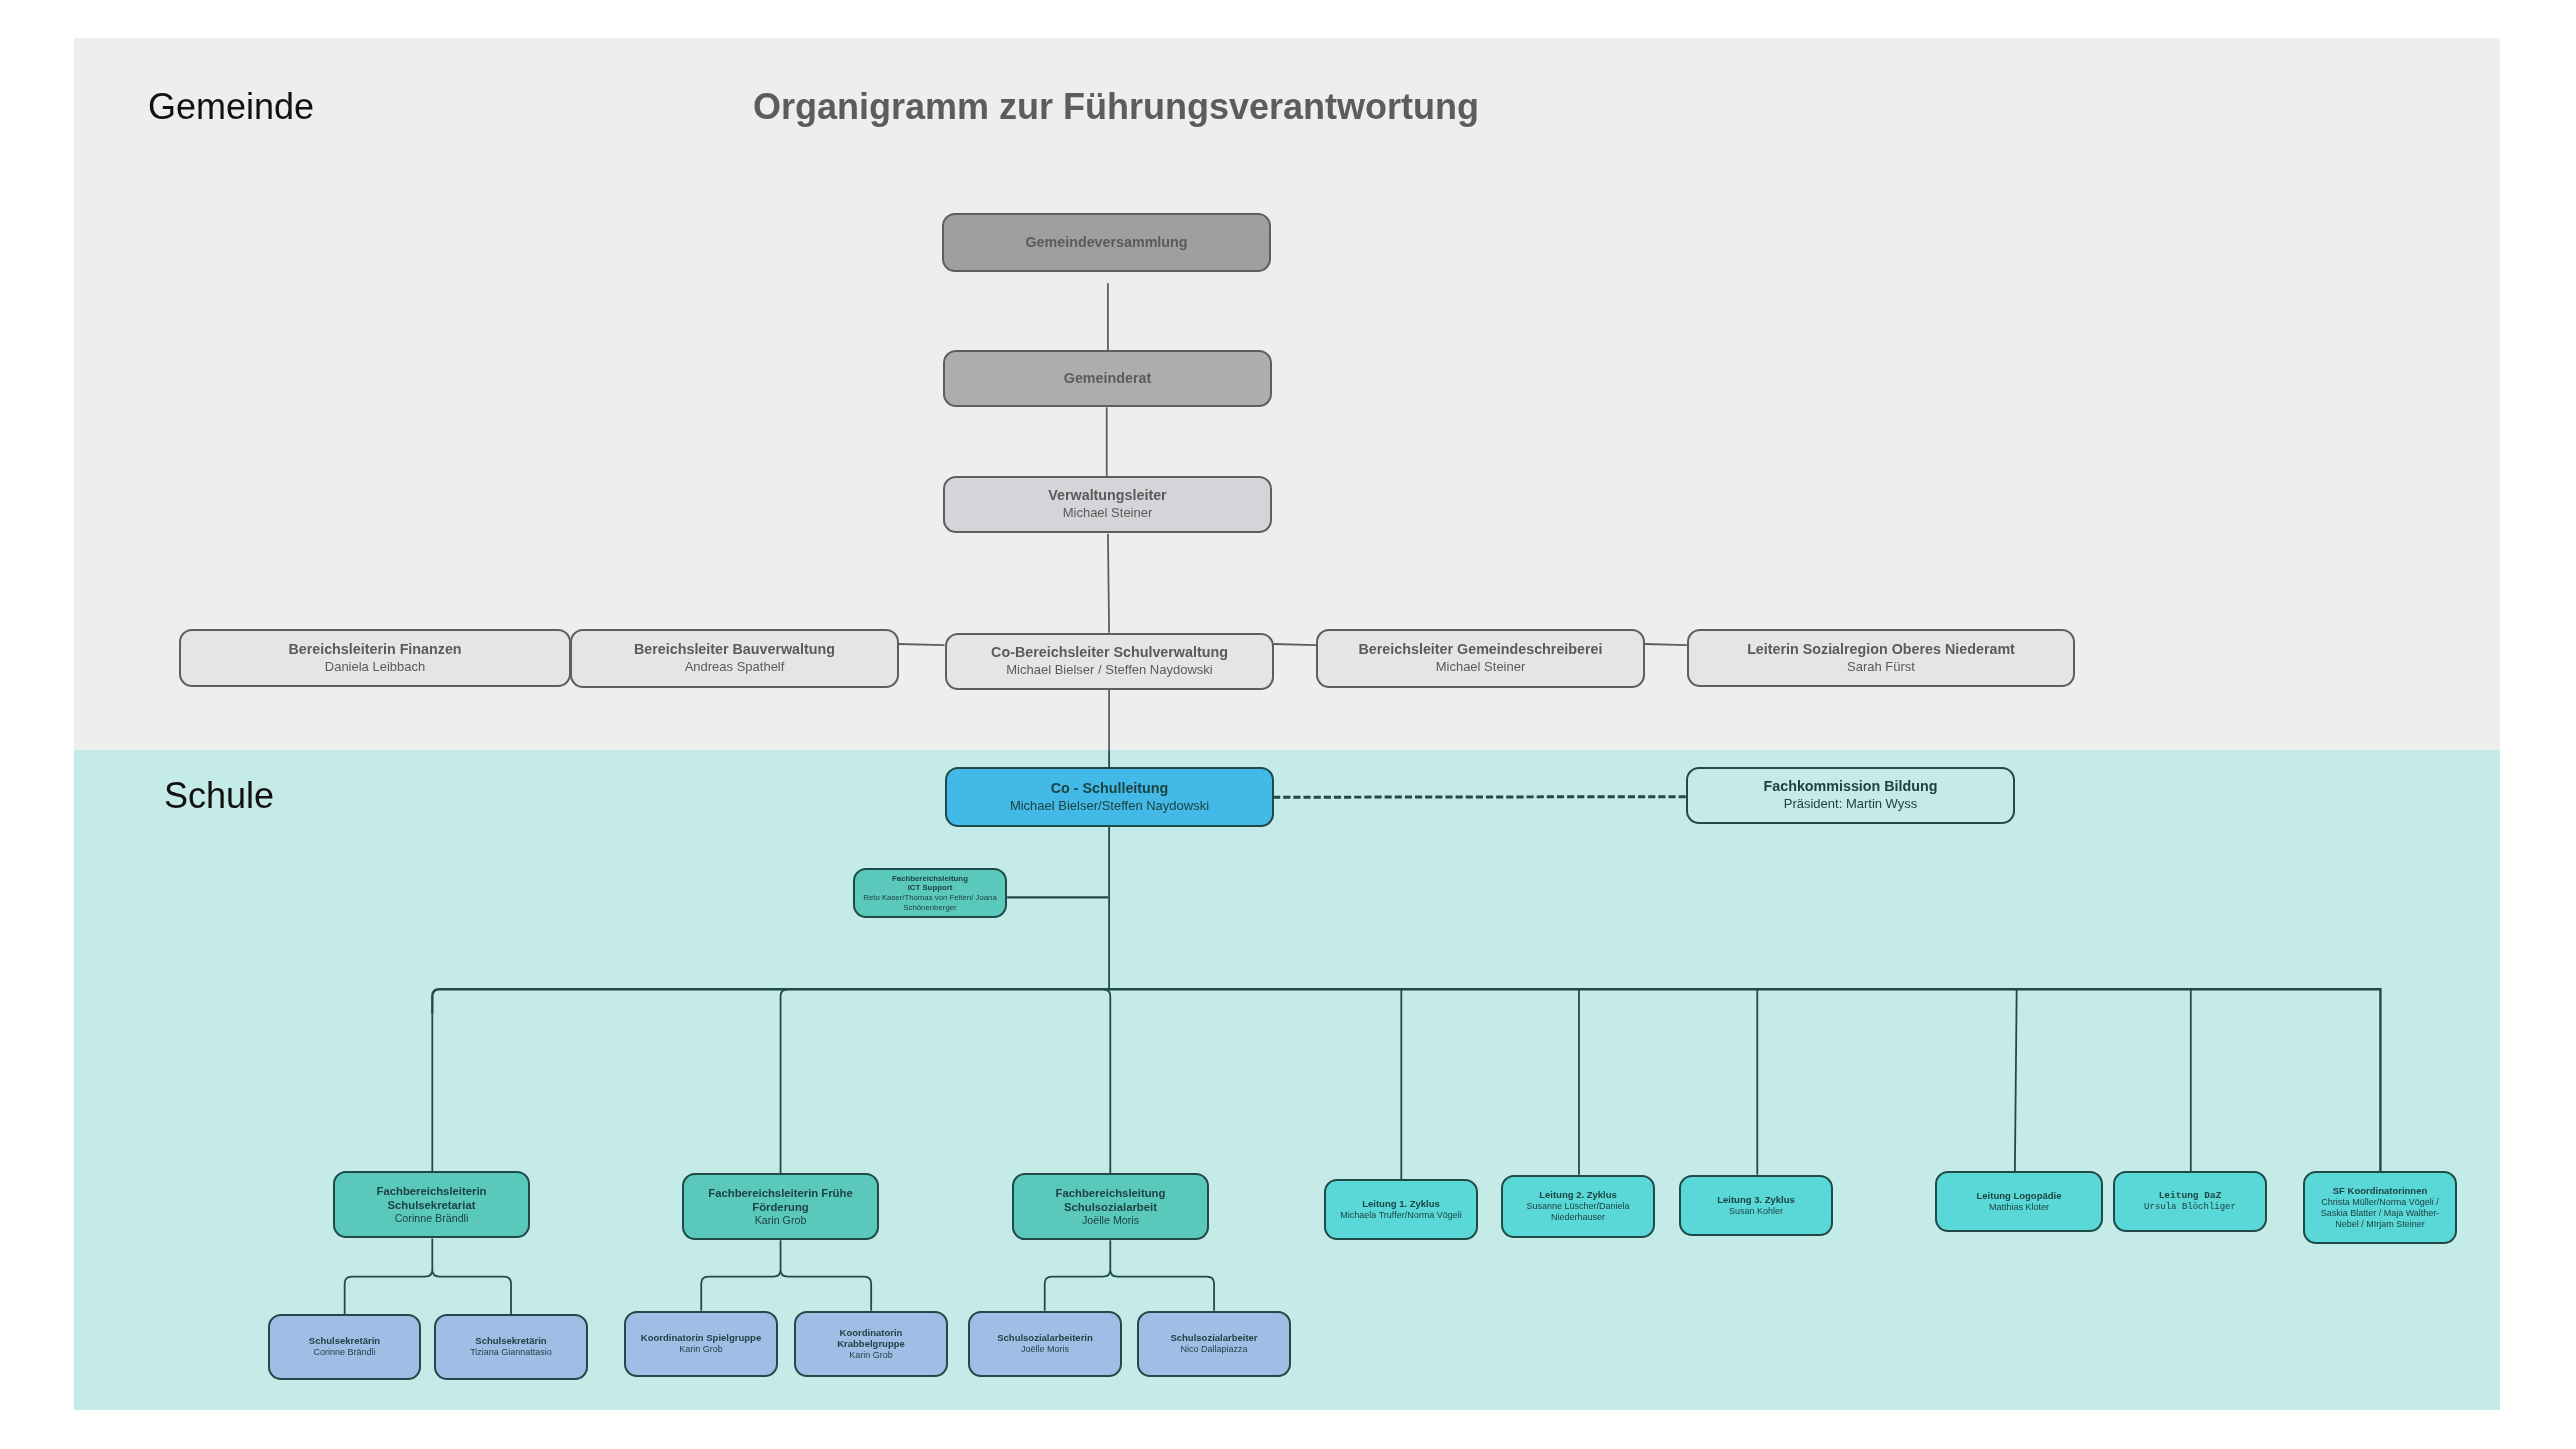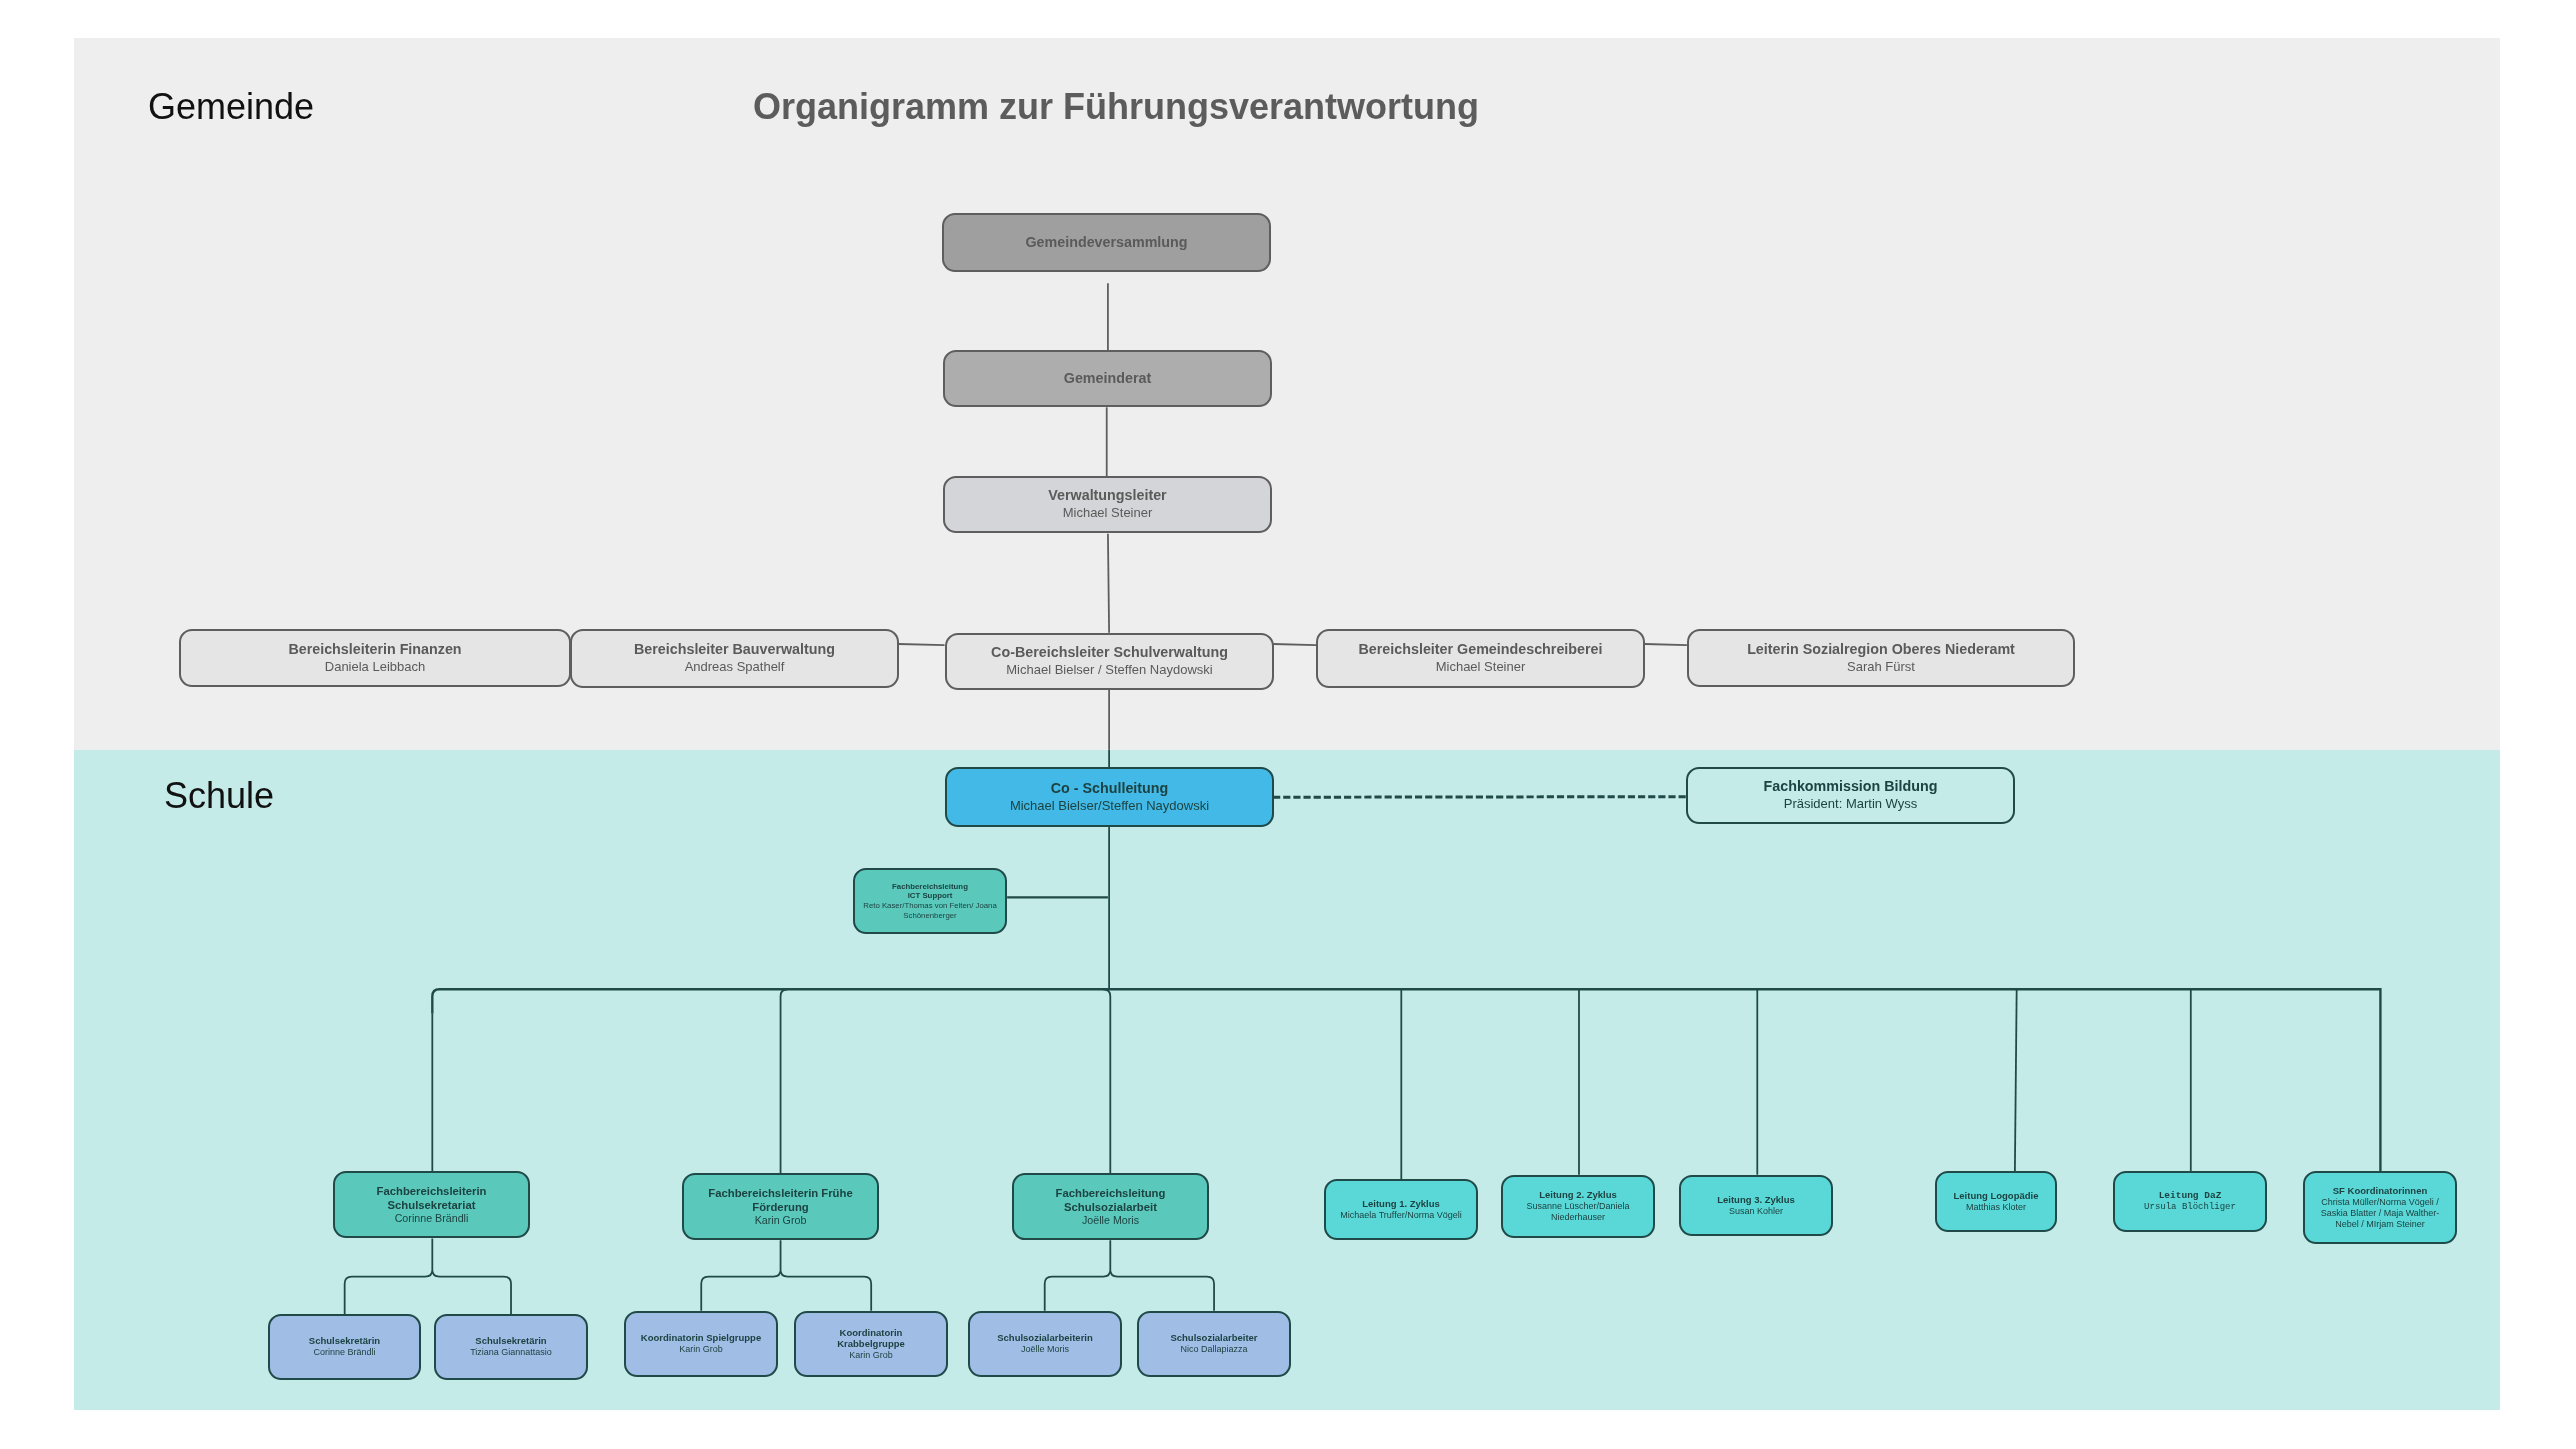--- a/index.html
+++ b/index.html
@@ -107,21 +107,21 @@
 </div>
 
 <div class="node c-blue sz-l" style="left:945px; top:767px; width:329px; height:60px;">
   <span class="t">Co - Schulleitung</span>
   <span class="s">Michael Bielser/Steffen Naydowski</span>
 </div>
 <div class="node c-outline sz-l" style="left:1686px; top:767px; width:329px; height:57px;">
   <span class="t">Fachkommission Bildung</span>
   <span class="s">Präsident: Martin Wyss</span>
 </div>
-<div class="node c-teal sz-xs" style="left:853px; top:868px; width:154px; height:66px; padding:0 6px;">
+<div class="node c-teal sz-xs" style="left:853px; top:868px; width:154px; height:50px; padding:0 6px;">
   <span class="t">Fachbereichsleitung</span>
   <span class="t">ICT Support</span>
   <span class="s">Reto Kaser/Thomas von Felten/ Joana Schönenberger</span>
 </div>
 
 <div class="node c-teal sz-m" style="left:333px; top:1171px; width:197px; height:67px; padding:0 24px;">
   <span class="t">Fachbereichsleiterin Schulsekretariat</span>
   <span class="s">Corinne Brändli</span>
 </div>
 <div class="node c-teal sz-m" style="left:682px; top:1173px; width:197px; height:67px; padding:0 12px;">
@@ -138,21 +138,21 @@
   <span class="s">Michaela Truffer/Norma Vögeli</span>
 </div>
 <div class="node c-cyan sz-s" style="left:1501px; top:1175px; width:154px; height:63px; padding:0 10.7px;">
   <span class="t">Leitung 2. Zyklus</span>
   <span class="s">Susanne Lüscher/Daniela Niederhauser</span>
 </div>
 <div class="node c-cyan sz-s" style="left:1679px; top:1175px; width:154px; height:61px;">
   <span class="t">Leitung 3. Zyklus</span>
   <span class="s">Susan Kohler</span>
 </div>
-<div class="node c-cyan sz-s" style="left:1935px; top:1171px; width:122px; height:61px;">
+<div class="node c-cyan sz-s" style="left:1935px; top:1171px; width:168px; height:61px;">
   <span class="t">Leitung Logopädie</span>
   <span class="s">Matthias Kloter</span>
 </div>
 <div class="node c-cyan sz-s" style="left:2113px; top:1171px; width:154px; height:61px;font-family:Liberation Mono, monospace;">
   <span class="t">Leitung DaZ</span>
   <span class="s">Ursula Blöchliger</span>
 </div>
 <div class="node c-cyan sz-s" style="left:2303px; top:1171px; width:154px; height:73px; padding:0 7.2px;">
   <span class="t">SF Koordinatorinnen</span>
   <span class="s">Christa Müller/Norma Vögeli / Saskia Blatter / Maja Walther-Nebel / MIrjam Steiner</span>

